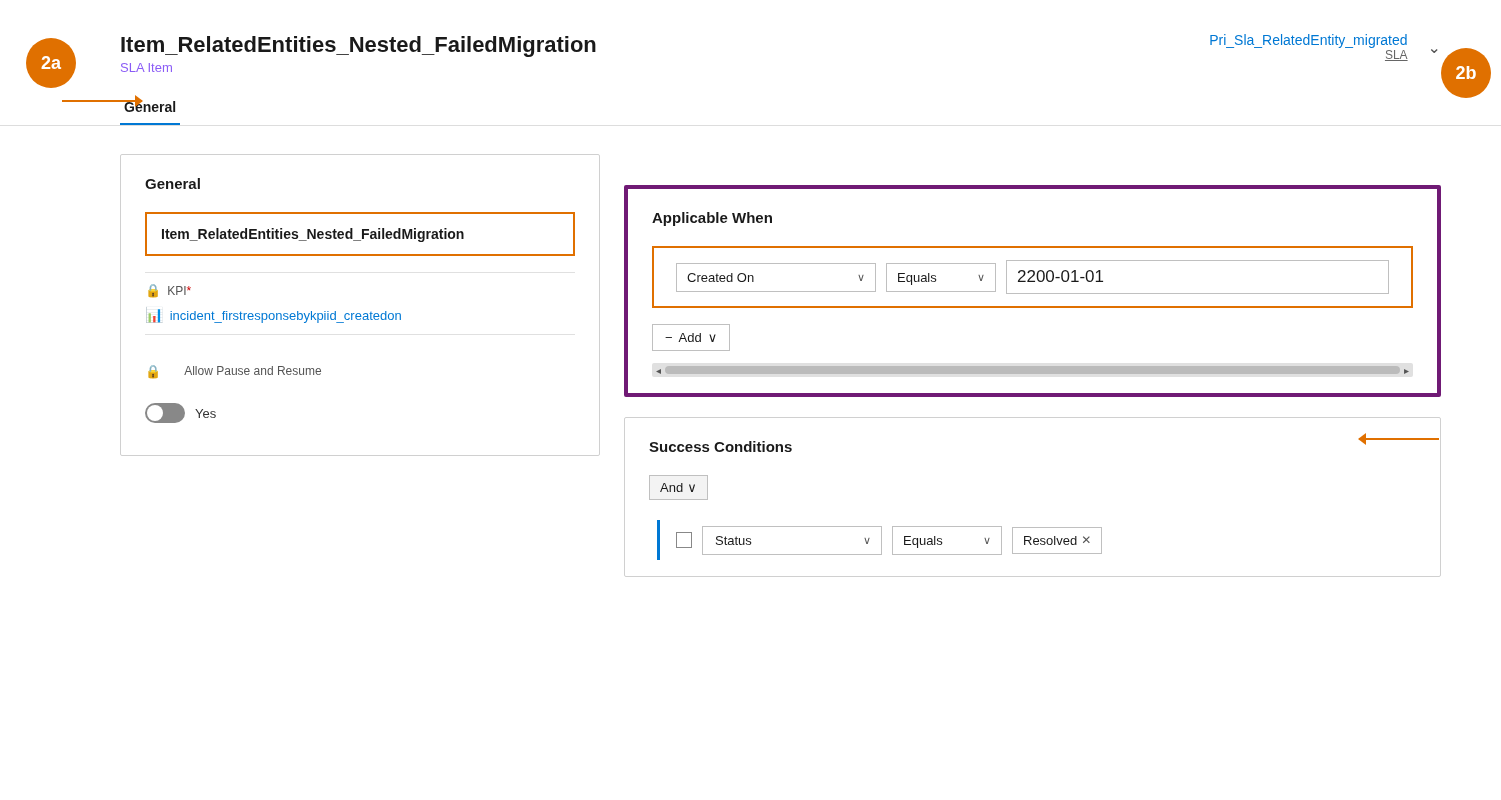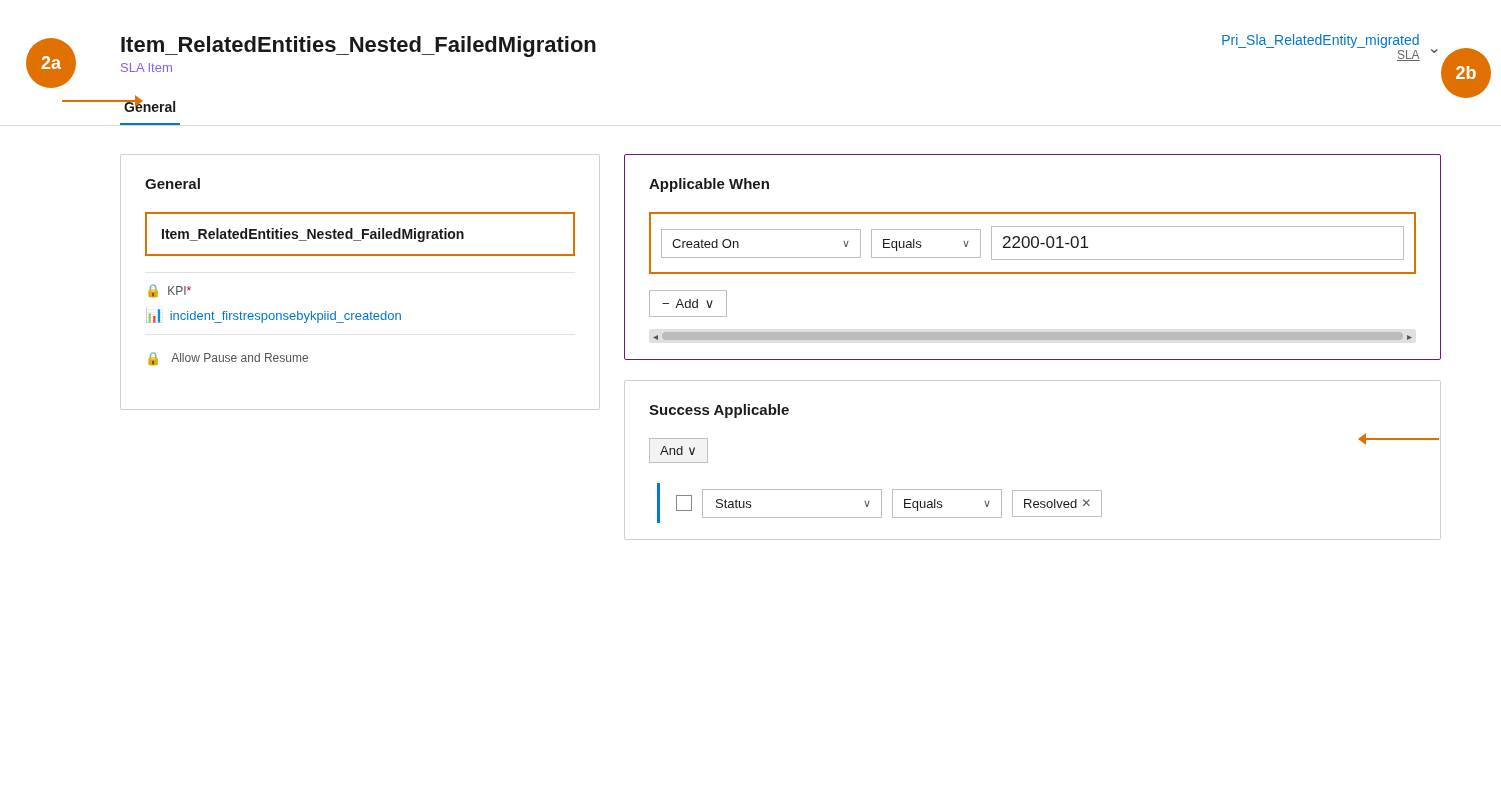--- a/index.html
+++ b/index.html
@@ -30,21 +30,21 @@
       color: #1a1a1a;
     }
     .header-subtitle {
       font-size: 13px;
       color: #8b5cf6;
       margin-top: 2px;
     }
     .header-right {
       display: flex;
       align-items: center;
-      gap: 8px;
+      gap: 20px;
       cursor: pointer;
     }
     .header-sla-name {
       font-size: 14px;
       color: #0078d4;
       font-weight: 500;
     }
     .header-sla-label {
       font-size: 12px;
       color: #666;
@@ -189,32 +189,33 @@
     }
     .biz-hours-value {
       font-size: 14px;
       color: #333;
       padding-bottom: 12px;
       border-bottom: 1px solid #e0e0e0;
     }
     
     .applicable-when-card {
       background: #fff;
-      border: 1px solid #701a75;
+      border: 4px solid #701a75;
       border-radius: 2px;
       padding: 20px 24px 16px;
       margin-bottom: 20px;
+      margin-top: 31px;
     }
     .condition-row {
       display: flex;
       align-items: center;
       gap: 10px;
       margin-bottom: 16px;
       border: 2px solid #e07000;
-      padding: 12px 10px;
+      padding: 12px 22px;
     }
     .dropdown-field {
       display: flex;
       align-items: center;
       justify-content: space-between;
       border: 1px solid #c0c0c0;
       padding: 6px 10px;
       background: #fff;
       cursor: pointer;
       font-size: 13px;
@@ -446,21 +447,27 @@
           </div>
           <div class="kpi-link">
             <span class="kpi-link-icon">📊</span>
             <span>incident_firstresponsebykpiid_createdon</span>
           </div>
         </div>
 
         <div class="pause-section">
           <div class="pause-label-row">
             <span class="lock-icon">🔒</span>
-            <span class="field-label" style="margin:4px">Allow Pause and Resume</span>
+            <span class="field-label" style="margin:17px">Allow Pause and Resume</span>
+          </div>
+          <div class="toggle-wrapper">
+            <div class="toggle">
+              <div class="toggle-knob"></div>
+            </div>
+            <span class="toggle-text">Yes</span>
           </div>
         </div>
 
       </div>
     </div>
 
     <div class="right-panel">
 
       <div class="applicable-when-card">
         <div class="panel-title">Applicable When</div>
@@ -489,21 +496,21 @@
         </div>
 
         <div class="scrollbar-placeholder">
           <span class="scroll-arrow">◂</span>
           <div class="scroll-track"></div>
           <span class="scroll-arrow">▸</span>
         </div>
       </div>
 
       <div class="success-conditions-card">
-        <div class="panel-title">Success Applicable</div>
+        <div class="panel-title">Success Conditions</div>
 
         <div class="and-dropdown">
           <span>And</span>
           <span>∨</span>
         </div>
 
         <div class="success-cond-row">
           <div class="blue-bar"></div>
           <div class="checkbox"></div>
 

